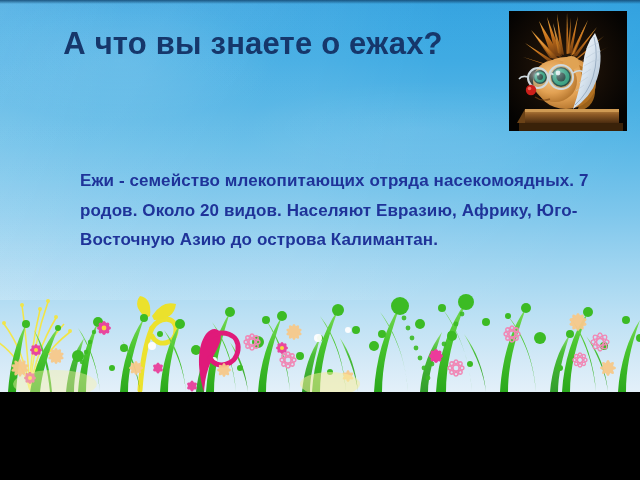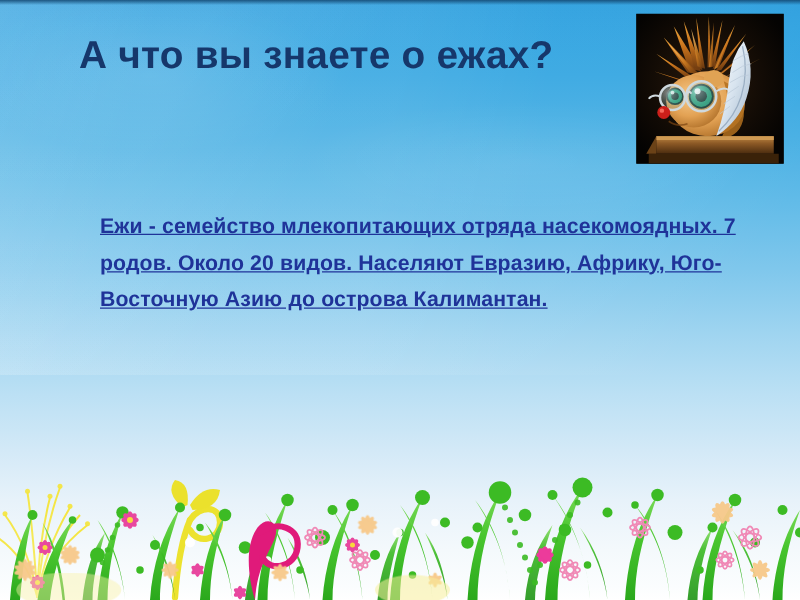--- a/index.html
+++ b/index.html
@@ -10,21 +10,21 @@
   body {
     width: 640px;
     height: 480px;
     overflow: hidden;
     font-family: "Liberation Sans", sans-serif;
   }
 
   #slide {
     position: relative;
     width: 640px;
-    height: 480px;
+    height: 392px;
     overflow: hidden;
     
     background:
       linear-gradient(to bottom,
         #2b9ede 0px,
         #2fa2e0 22px,
         #36a7e2 60px,
         #49b0e4 110px,
         #61bbe8 160px,
         #7fc7ec 215px,
@@ -78,21 +78,20 @@
   #body-text {
     position: absolute;
     left: 80px;
     top: 166px;
     width: 540px;
     font-size: 17px;
     line-height: 29.5px;
     font-weight: bold;
     color: #1f3399;
     letter-spacing: 0.1px;
-    text-decoration: underline;
   }
 
   
   #picture-frame {
     position: absolute;
     left: 509px;
     top: 11px;
     width: 118px;
     height: 120px;
     background: #050403;

